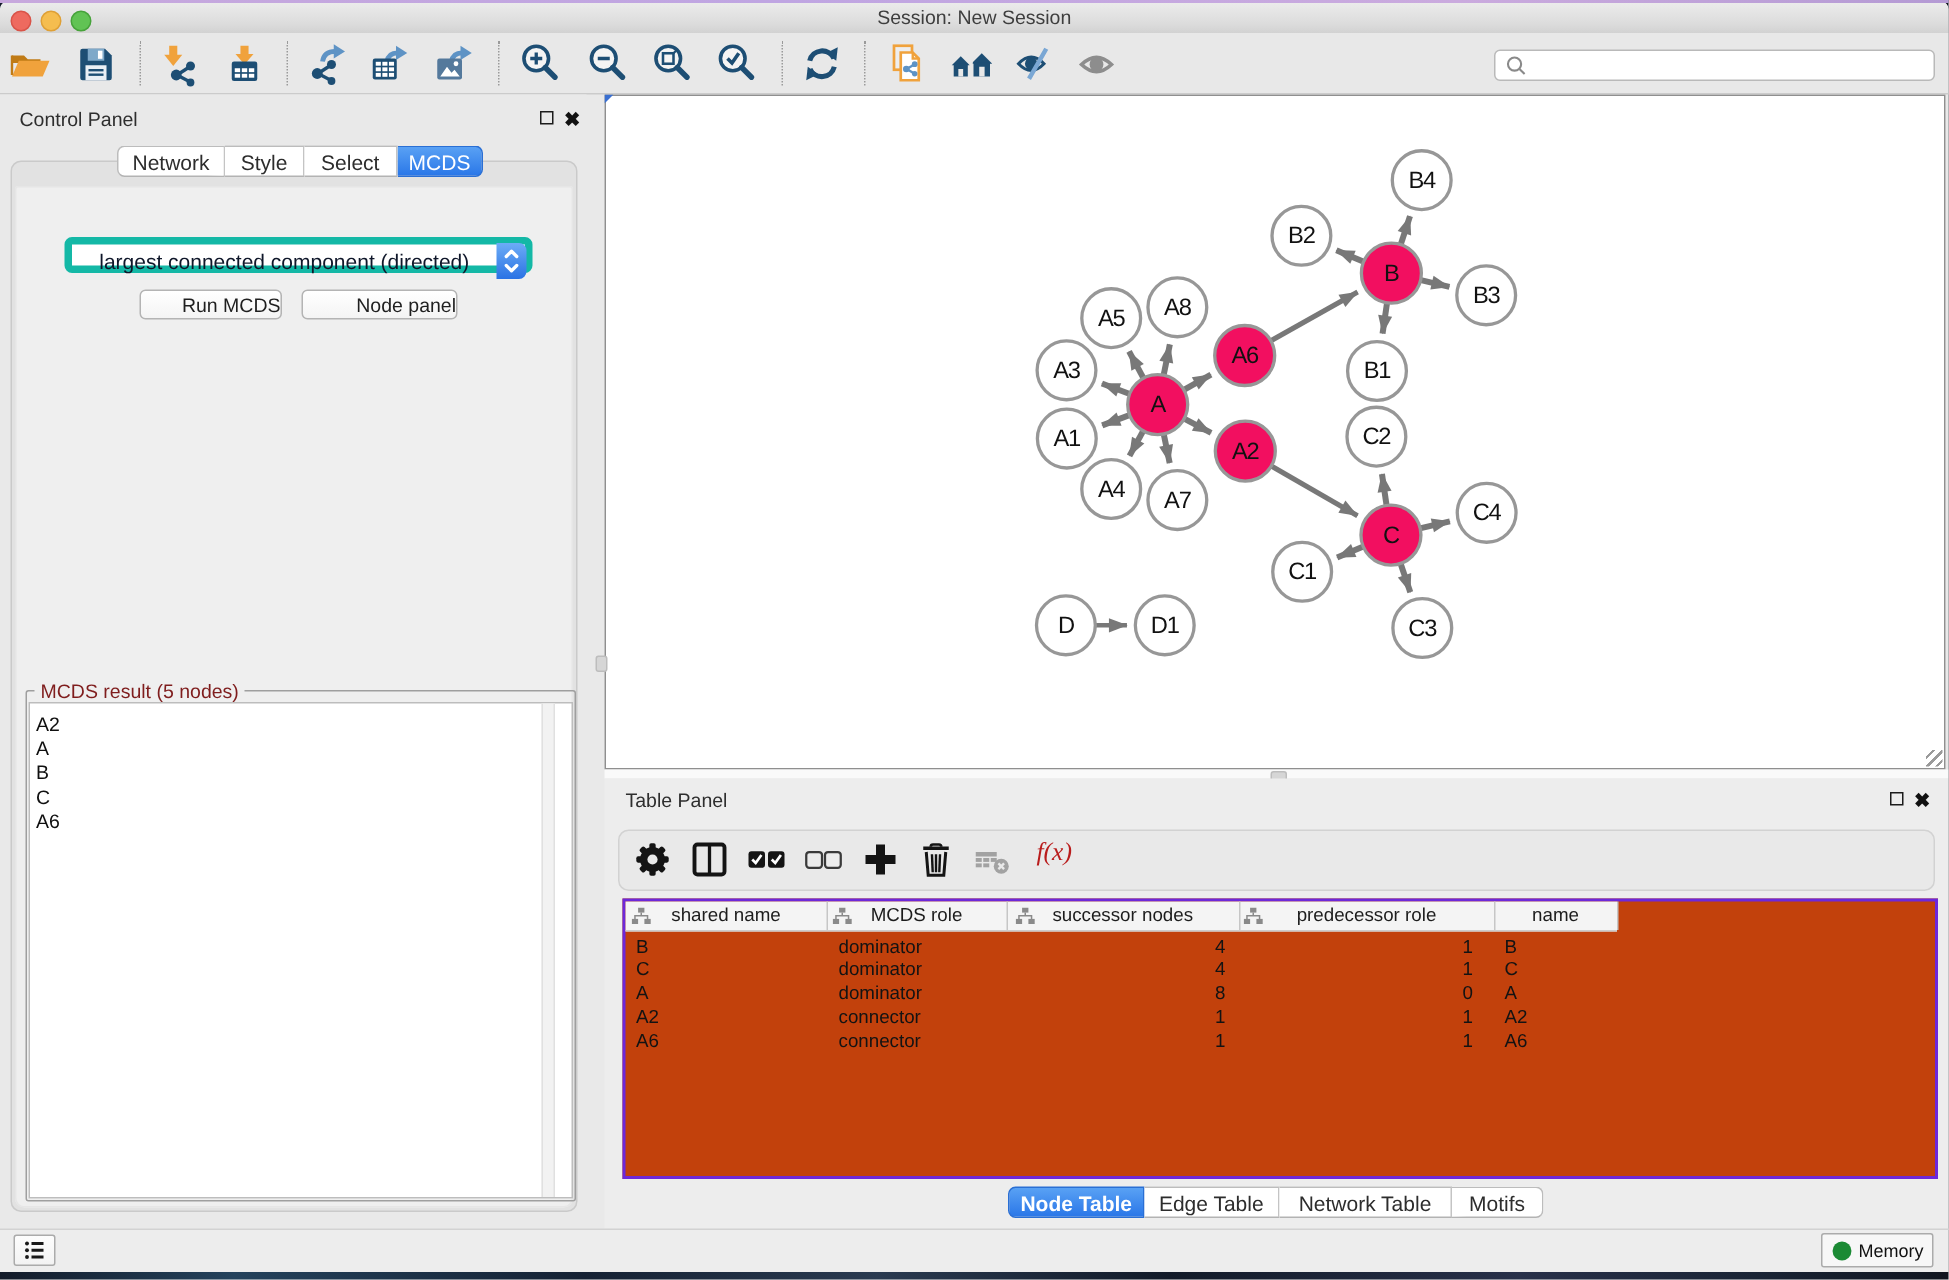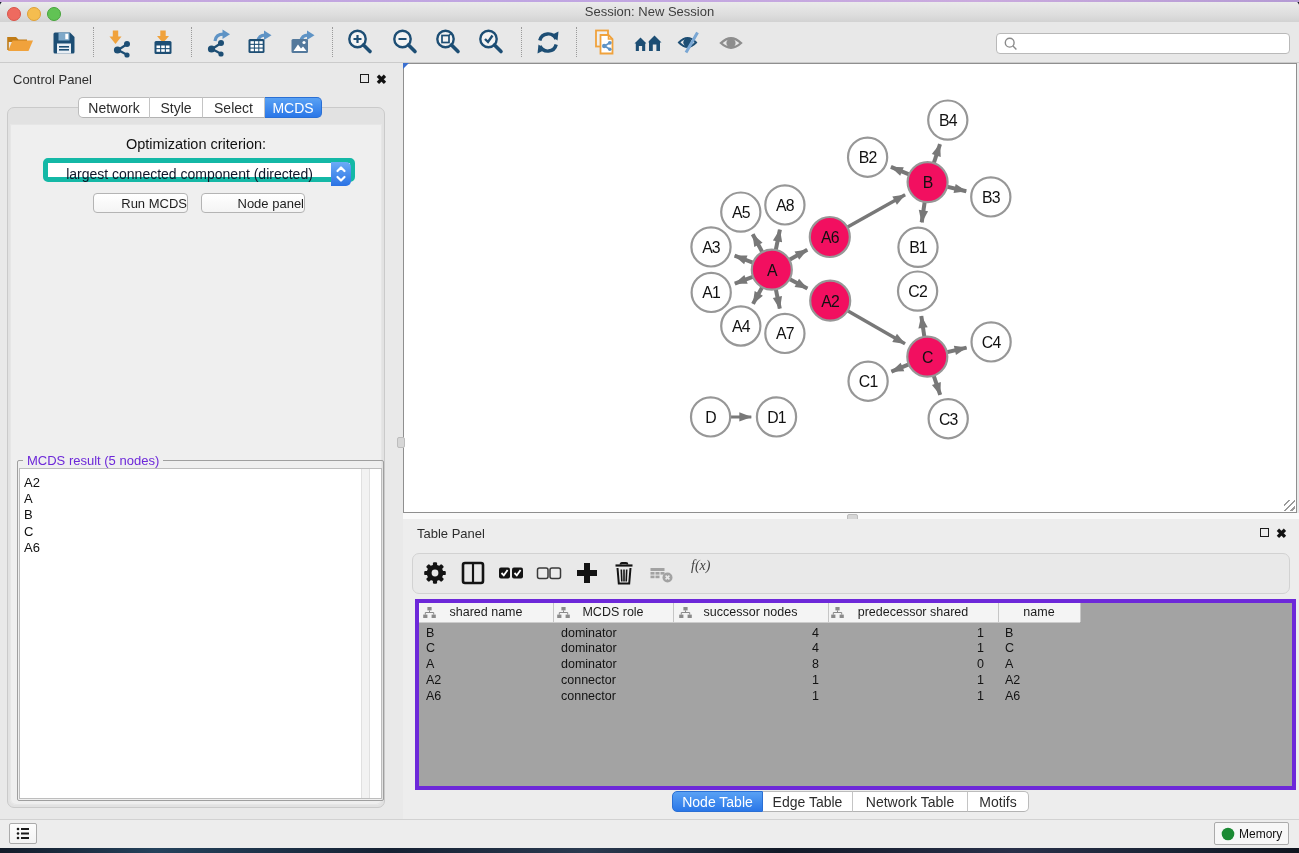--- a/index.html
+++ b/index.html
@@ -24,33 +24,33 @@
 .tabbox-in{position:absolute;left:2px;top:16px;width:372px;height:681px;background:#efefef;border-radius:2px 2px 6px 6px;box-shadow:0 0 0 1px #e6e6e6 inset;}
 .seg{position:absolute;display:flex;height:21px;z-index:5;}
 .seg>div{background:#fff;border-top:1px solid #bcbcbc;border-bottom:1px solid #b3b3b3;border-right:1px solid #c4c4c4;color:#2d2d2d;font-size:14px;text-align:center;line-height:21px;box-sizing:border-box;}
 .seg>div:first-child{border-left:1px solid #bcbcbc;border-radius:5px 0 0 5px;}
 .seg>div:last-child{border-radius:0 5px 5px 0;border-right:1px solid #bcbcbc;}
 .seg>div.sel{background:linear-gradient(#59a1f4,#2a77e8);color:#fff;border-color:#2a6fd4;}
 .btn{position:absolute;height:20px;background:linear-gradient(#ffffff,#f4f4f4);border:1px solid #b4b4b4;border-radius:4px;font-size:13px;color:#1f1f1f;text-align:right;line-height:19px;box-sizing:border-box;}
 .dropdown{position:absolute;left:33px;top:34px;width:312px;height:24px;background:#fff;border:5px solid #14b8a6;border-radius:5px;font-size:14px;color:#0f172a;line-height:23px;text-align:center;box-sizing:border-box;padding-right:19px;}
 .dd-step{position:absolute;right:-1px;top:-1px;width:20px;height:24px;background:linear-gradient(#6cacf6,#2a72e4);border-radius:0 5px 5px 0;}
 .groupbox{position:absolute;left:7px;top:336px;width:365px;height:339px;border:1px solid #9f9f9f;border-radius:2px;}
-.grouplab{position:absolute;left:5px;top:-8px;background:#efefef;padding:0 4px;font-size:13px;color:#6d28d9;}
+.grouplab{position:absolute;left:5px;top:-8px;background:#efefef;padding:0 4px;font-size:13px;color:#7f1d1d;}
 .listarea{position:absolute;left:1px;top:7px;right:1px;bottom:1px;background:#fff;border:1px solid #bdbdbd;padding-top:6px;}
 .listarea .li{font-size:13px;color:#101010;padding-left:4px;height:16.2px;line-height:16.2px;}
 .vscroll{position:absolute;top:0;bottom:0;right:11px;width:7px;background:#f2f2f2;border-left:1px solid #e0e0e0;border-right:1px solid #e0e0e0;}
 
 .netframe{position:absolute;left:403px;top:62px;width:894px;height:450px;background:#fff;border:1px solid #8f8f8f;box-sizing:border-box;}
 .net-titlebar{position:absolute;top:0;left:0;right:0;height:20px;background:linear-gradient(#f4f4f4,#dfdfdf 75%,#d4d4d4);border-bottom:1px solid #ababab;}
 .grip{position:absolute;right:1px;bottom:1px;width:11px;height:11px;background:
  repeating-linear-gradient(135deg,transparent 0 3px,#9a9a9a 3px 4.5px);}
 
 .tpanel{position:absolute;left:403px;top:518px;right:0;bottom:28px;background:#ededed;}
 .ttoolbox{position:absolute;left:9px;top:34px;right:9px;height:39px;background:#e9e9e9;border:1px solid #d2d2d2;border-radius:7px;}
-.dtable{position:absolute;left:12px;top:80px;width:873px;height:183px;background:#a3a3a3;border:4px solid #6d28d9;}
+.dtable{position:absolute;left:12px;top:80px;width:873px;height:183px;background:#c2410c;border:2px solid #6d28d9;}
 .thead{position:absolute;left:0;top:0;width:661px;height:19px;background:#f4f4f4;border-bottom:1px solid #cccccc;}
 .thead .col{position:absolute;top:0;height:19px;border-right:1px solid #c6c6c6;}
 .thead .lbl{position:absolute;top:0;width:100%;text-align:center;font-size:12.5px;color:#1c1c1c;line-height:19px;}
 .trow{position:absolute;font-size:12.5px;color:#131313;height:16px;line-height:16px;}
 
 .statusbar{position:absolute;left:0;right:0;bottom:0;height:28px;background:#ededed;border-top:1px solid #d2d2d2;}
 .sbtn{position:absolute;background:linear-gradient(#fdfdfd,#f3f3f3);border:1px solid #ababab;border-radius:2px;box-sizing:border-box;}
 svg.ic{position:absolute;}
 </style>
 </head>
@@ -217,21 +217,20 @@
     <div class="float-ic" style="left:360px;top:11px;"></div>
     <div class="close-ic" style="left:376px;top:12px;">✖</div>
     <div class="seg" style="left:78px;top:34px;">
       <div style="width:72px;">Network</div>
       <div style="width:53px;">Style</div>
       <div style="width:62px;">Select</div>
       <div class="sel" style="width:57px;">MCDS</div>
     </div>
     <div class="tabbox">
       <div class="tabbox-in">
-        <div style="position:absolute;top:12px;width:100%;text-align:center;font-size:14.5px;color:#111;">Optimization criterion:</div>
         <div class="dropdown">largest connected component (directed)
           <div class="dd-step">
             <svg width="20" height="24" viewBox="0 0 20 24">
                   <g stroke="#fff" stroke-width="2.2" fill="none" stroke-linecap="round" stroke-linejoin="round">
                     <path d="M6.5 9 L10 5.5 L13.5 9"></path>
                     <path d="M6.5 15 L10 18.5 L13.5 15"></path>
                   </g>
                 </svg>
           </div>
         </div>
@@ -396,35 +395,35 @@
               <rect x="11.5" y="12" width="4" height="2.6"></rect>
               <rect x="1.5" y="15.6" width="4" height="2.6"></rect>
               <rect x="6.5" y="15.6" width="4" height="2.6"></rect>
             </g>
             <circle cx="18.5" cy="17.5" r="5" fill="#a2a2a2"></circle>
             <g stroke="#e9e9e9" stroke-width="1.6">
               <line x1="16.6" y1="15.6" x2="20.4" y2="19.4"></line>
               <line x1="20.4" y1="15.6" x2="16.6" y2="19.4"></line>
             </g>
           </svg>
-          <span style="position:absolute;left:278px;top:4px;font-family:'Liberation Serif',serif;font-style:italic;font-size:14px;color:#404040;">f(x)</span>
+          <span style="position:absolute;left:278px;top:4px;font-family:'Liberation Serif',serif;font-style:italic;font-size:17px;color:#b91c1c;">f(x)</span>
         </div>
     <div class="dtable" id="dtable">
       <div class="thead">
         <div class="col" style="left:0;width:134px;">
               <span class="lbl">shared name</span>
             </div>
         <div class="col" style="left:134px;width:120px;">
               <span class="lbl">MCDS role</span>
             </div>
         <div class="col" style="left:254px;width:155px;">
               <span class="lbl">successor nodes</span>
             </div>
         <div class="col" style="left:409px;width:170px;">
-              <span class="lbl">predecessor shared</span>
+              <span class="lbl">predecessor role</span>
             </div>
         <div class="col" style="left:579px;width:82px;border-right:1px solid #c6c6c6;">
               <span class="lbl">name</span>
             </div>
       <svg class="ic" style="left:4px;top:4px;" width="13" height="12" viewBox="0 0 13 12">
               <g fill="#8a8a8a">
                 <rect x="4.4" y="0" width="4.2" height="3.4"></rect>
                 <rect x="0.2" y="7.6" width="4.2" height="3.4"></rect>
                 <rect x="8.6" y="7.6" width="4.2" height="3.4"></rect>
               </g>
@@ -485,21 +484,21 @@
           </div>
           <div class="trow" style="left:0;top:85px;width:100%;">
             <span style="position:absolute;left:7px;">A6</span>
             <span style="position:absolute;left:142px;">connector</span>
             <span style="position:absolute;left:254px;width:146px;text-align:right;">1</span>
             <span style="position:absolute;left:409px;width:156px;text-align:right;">1</span>
             <span style="position:absolute;left:586px;">A6</span>
           </div>
     </div>
     <div class="seg" style="left:269px;top:272px;font-size:14px;">
-      <div class="sel" style="width:91px;">Node Table</div>
+      <div class="sel" style="width:91px;font-weight:bold;">Node Table</div>
       <div style="width:90px;">Edge Table</div>
       <div style="width:115px;">Network Table</div>
       <div style="width:61px;">Motifs</div>
     </div>
   </div>
 
   <div class="statusbar">
     <div class="sbtn" style="left:9px;top:3px;width:28px;height:21px;">
       <svg width="26" height="19" viewBox="0 0 26 19">
         <g fill="#1a1a1a">

